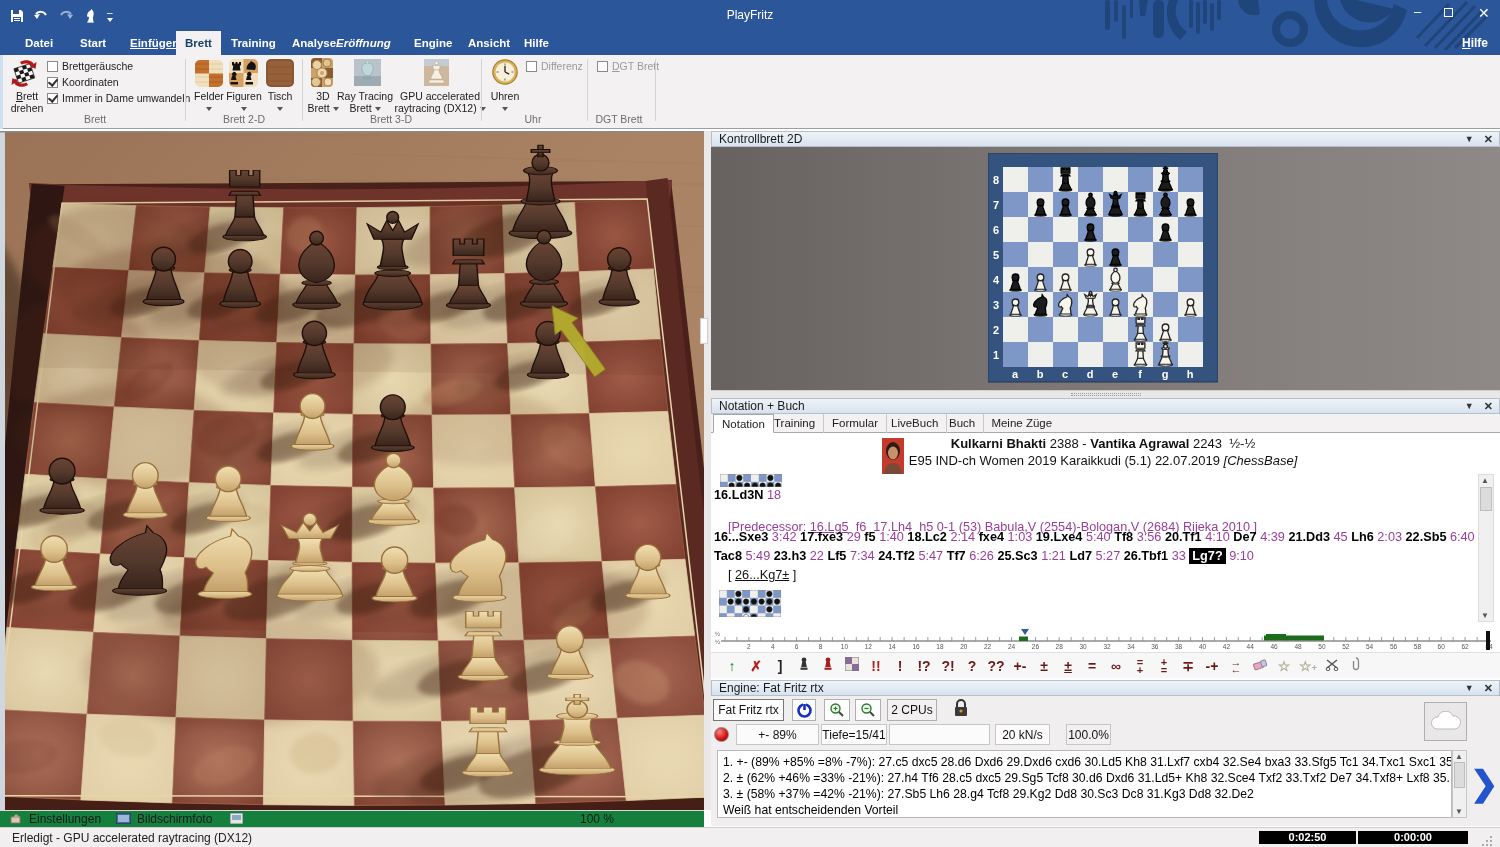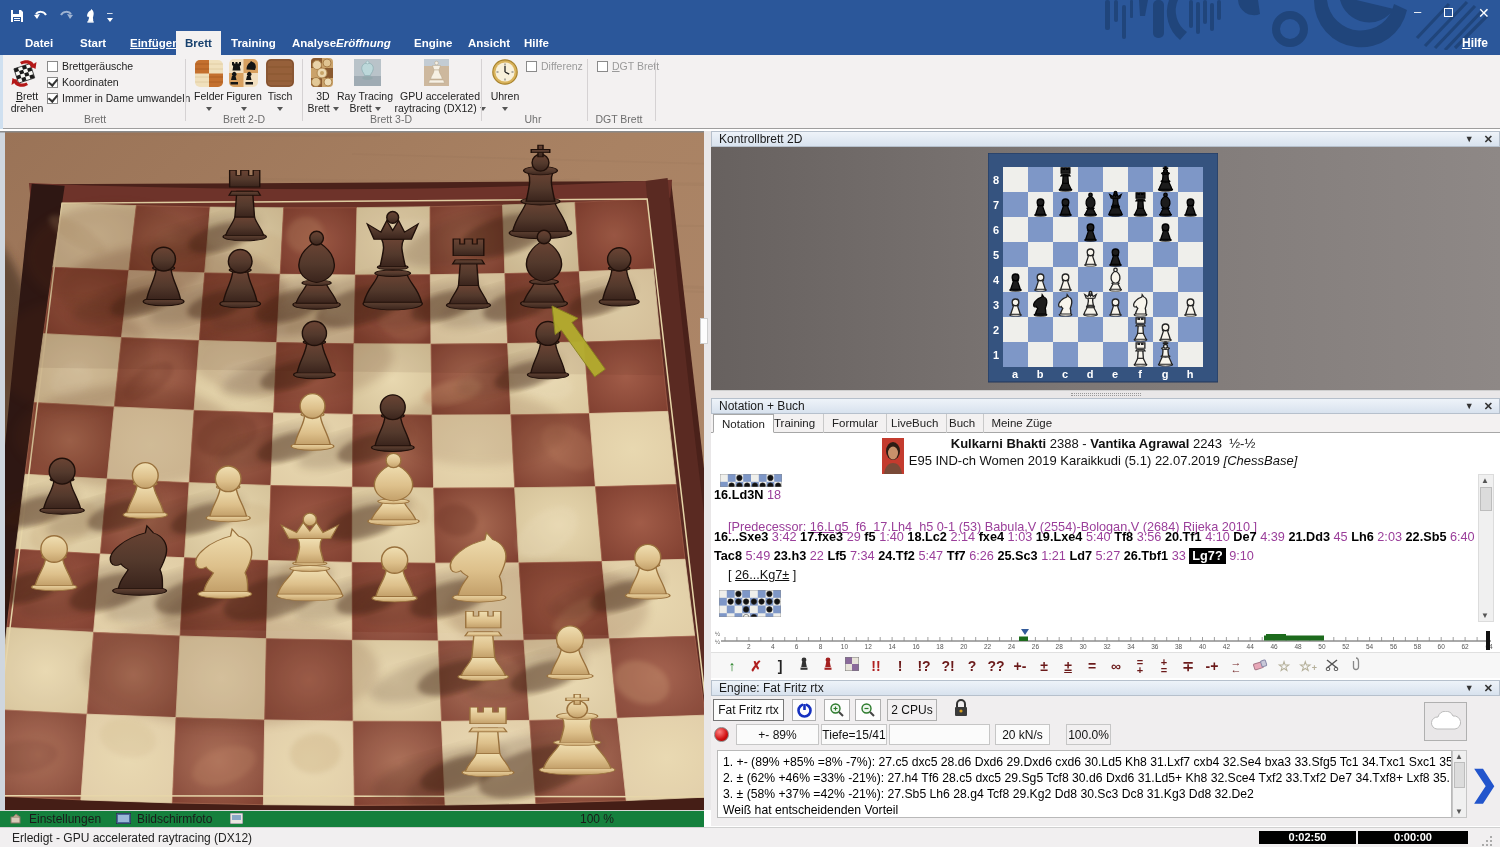--- a/index.html
+++ b/index.html
@@ -80,20 +80,21 @@
         <path fill="#fff" d="M15 6 l-6 -1 3 5z"></path>
       </svg>
   <svg width="15" height="15" viewBox="0 0 66 66">
         <g transform="translate(33 62)">
           <path fill="#fff" d="M-26 -14 C-24 -34 -18 -44 -14 -56 C-17 -60 -21 -63 -23 -69 C-28 -63 -33 -65 -35 -72 C-38 -84 -33 -98 -25 -110 C-17 -123 -3 -134 7 -138 L9 -154 L17 -138 C29 -131 34 -114 33 -96 C32 -80 28 -68 25 -56 C29 -42 28 -28 28 -14 Z" transform="scale(0.42)"></path>
           <rect x="-14" y="-8" width="28" height="6" fill="#fff"></rect>
         </g>
       </svg>
   <span style="font-size:10px;line-height:6px;">–<br><span style="display:inline-block;width:0;height:0;border-left:3px solid transparent;border-right:3px solid transparent;border-top:4px solid #fff;"></span></span>
 </div>
+<div class="abs" id="apptitle">PlayFritz</div>
 <svg class="abs" style="left:1095px;top:0;" width="395" height="50" viewBox="0 0 395 50">
   <g fill="#20457b">
     <rect x="10" y="0" width="5" height="30" rx="2"></rect>
         <rect x="19" y="0" width="4" height="22" rx="2"></rect>
     <rect x="27" y="5" width="4" height="34" rx="2"></rect>
         <rect x="35" y="0" width="3" height="18" rx="1"></rect>
     <path d="M44 0 h9 l-3 16 h-5 z"></path>
     <rect x="58" y="0" width="11" height="38" rx="5"></rect>
     <path d="M74 0 a36 36 0 0 0 11 40 l7 -8 a26 26 0 0 1 -9 -32 z"></path>
     <rect x="94" y="0" width="4" height="28" rx="2"></rect>

